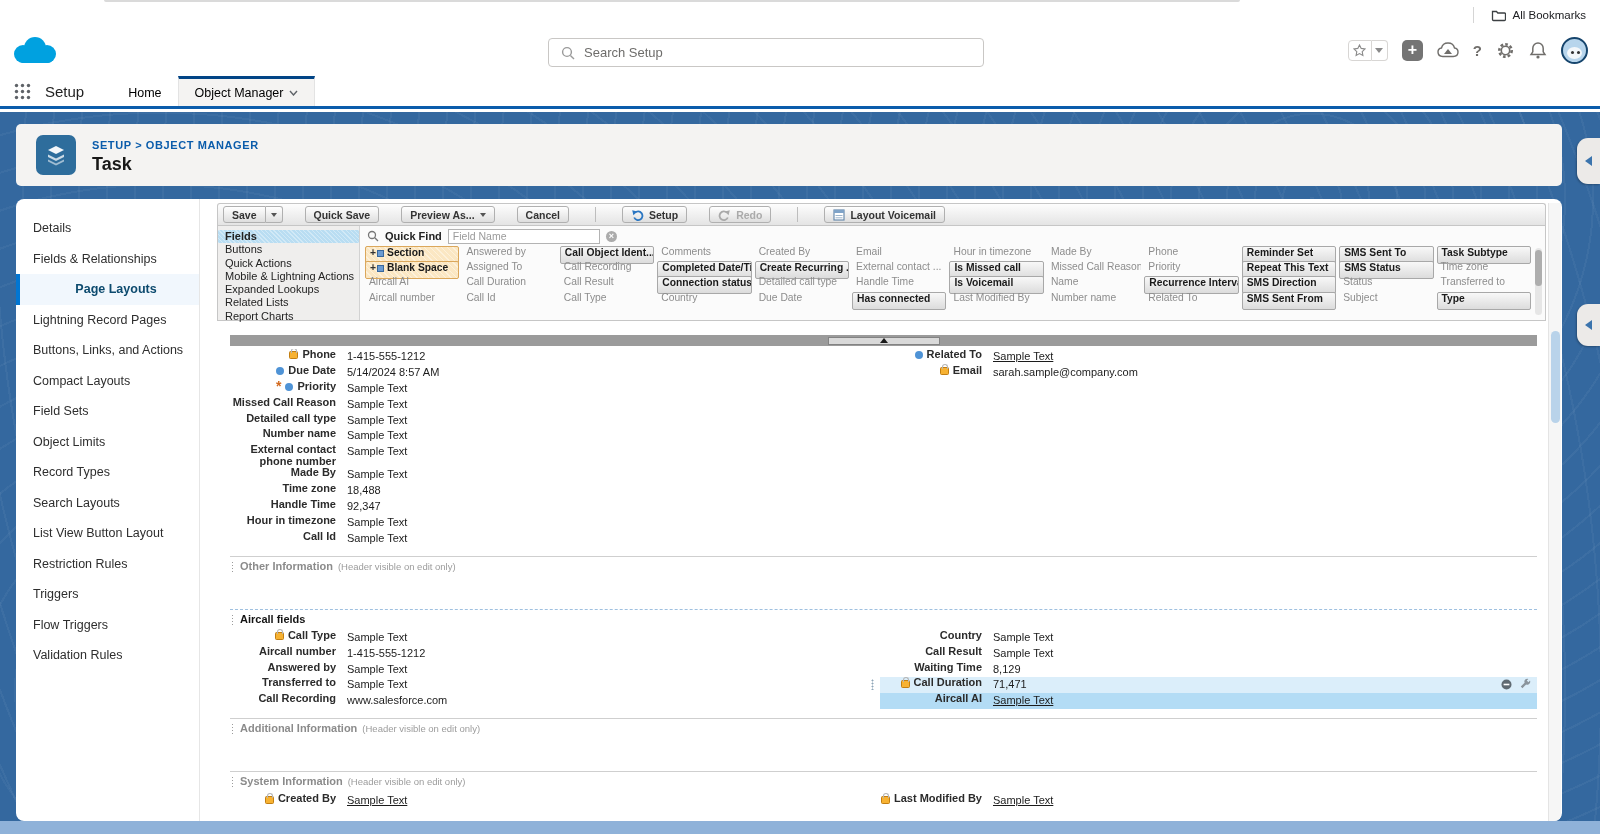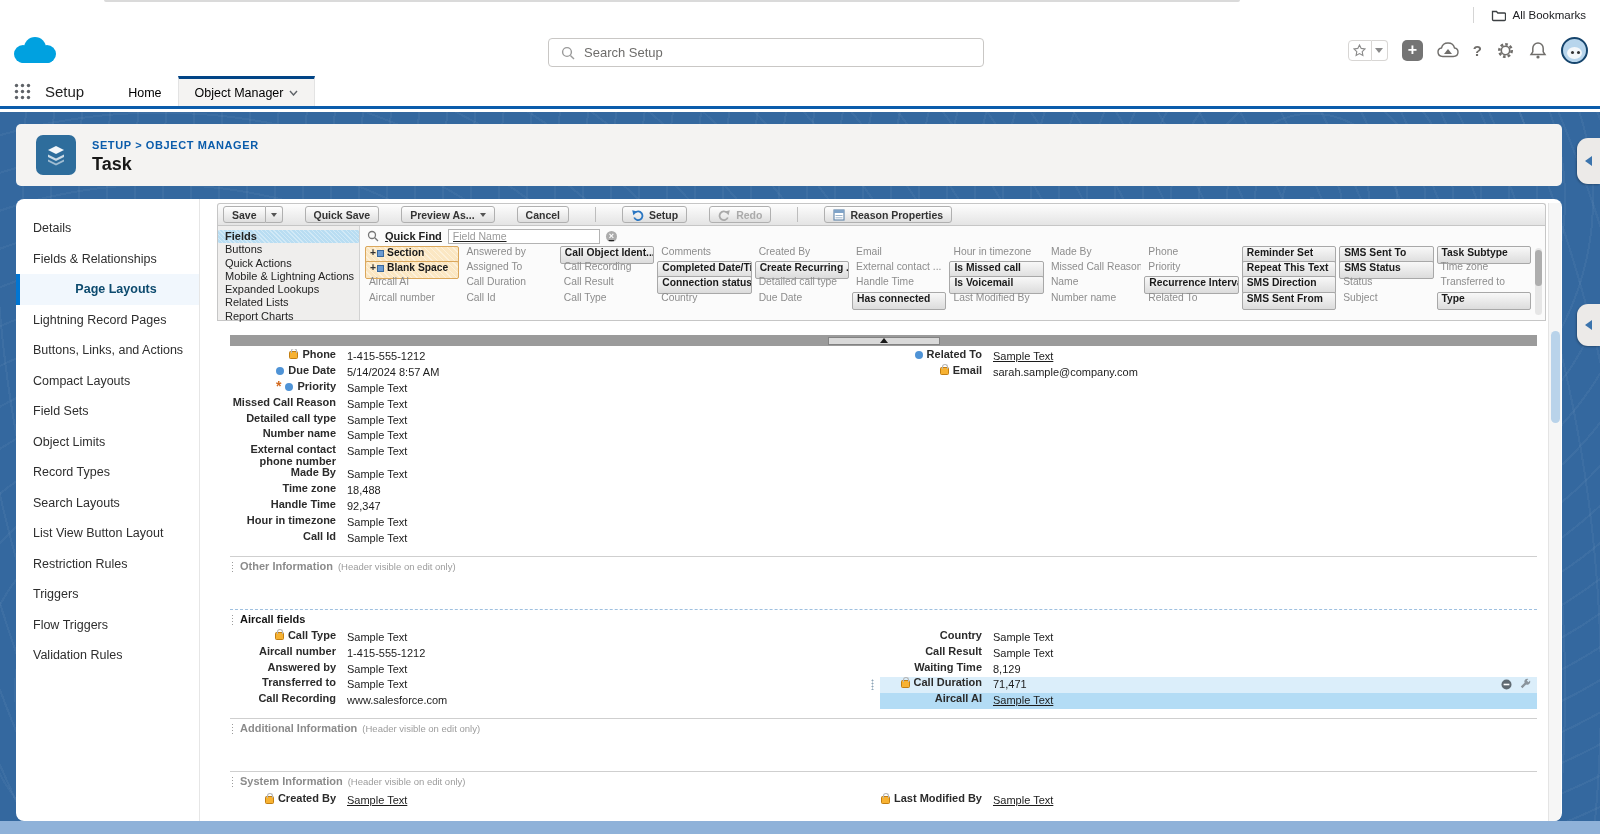--- a/index.html
+++ b/index.html
@@ -73,21 +73,21 @@
   .btn.disabled { color:#aaa; }
   .tsep { width:1px; height:15px; background:#bdbdbd; margin:0 4px; }
 
   
   .palette { position:absolute; left:17px; top:26px; width:1329px; height:96px; border:1px solid #c6c6c6; background:#fbfbfb; display:flex; }
   .cats { width:142px; background:#efeeed; border-right:1px solid #d2d2d2; padding-top:4px; font-size:11px; }
   .cat { height:13.3px; line-height:13.3px; padding-left:7px; color:#222; cursor:pointer; white-space:nowrap; }
   .cat.selected { background:#b9ddf2; font-weight:bold;
     background-image:repeating-linear-gradient(45deg, rgba(255,255,255,.35) 0 1px, transparent 1px 3px); }
   .gridzone { flex:1; position:relative; }
-  .qf { display:flex; align-items:center; gap:6px; height:20px; padding-left:7px; font-size:11px; color:#222;text-decoration:underline; }
+  .qf { display:flex; align-items:center; gap:6px; height:20px; padding-left:7px; font-size:11px; color:#222; }
   .qf-label { font-weight:bold; }
   .qf-input { width:152px; height:15px; border:1px solid #b3b3b3; font-size:10.5px; padding:0 4px; color:#444; font-family:"Liberation Sans",sans-serif; }
   .qf-input::placeholder { color:#9a9a9a; }
   .qf-clear { width:11px; height:11px; border-radius:50%; background:#ababab; color:#fff; font-size:9px; line-height:11px; text-align:center; font-weight:bold; }
   .fgrid { position:absolute; left:5px; right:14px; top:21px; display:grid; grid-template-columns:repeat(12,1fr); grid-auto-rows:15.4px; column-gap:3px; font-size:10.3px; align-items:center; }
   .gcell { height:18px; line-height:12.5px; padding:0 4px; color:#8d8d8d; white-space:nowrap; overflow:hidden; }
   .gcell.cell-chip { color:#1a1a1a; font-weight:bold; background:linear-gradient(#f8f8f8,#dcdcdc); border:1px solid #a8a8a8; border-radius:2px; }
   .gcell.cell-section { color:#1a1a1a; font-weight:bold; background:#fbe7c3; border:1px solid #dba75b; border-radius:2px;
     background-image:repeating-linear-gradient(45deg, rgba(255,255,255,.4) 0 1px, transparent 1px 4px); }
   .gcell.cell-section::before { content:"+"; font-weight:bold; color:#333; margin-right:1px; }
@@ -329,21 +329,21 @@
           <span>Redo</span>
         </button>
         <span class="tsep"></span>
         <button class="btn">
           <svg width="12" height="12" viewBox="0 0 12 12">
               <rect x="1" y="1" width="10" height="10" fill="#fff" stroke="#6b8cae" stroke-width="1.2"></rect>
               <rect x="1" y="1" width="10" height="3" fill="#7fa3c8"></rect>
               <line x1="2.5" y1="6.5" x2="9.5" y2="6.5" stroke="#9db5cc" stroke-width="1"></line>
               <line x1="2.5" y1="8.8" x2="9.5" y2="8.8" stroke="#9db5cc" stroke-width="1"></line>
             </svg>
-          <span>Reason Properties</span>
+          <span>Layout Voicemail</span>
         </button>
       </div>
 
       <div class="palette">
         <div class="cats">
 
             <div class="cat selected">Fields</div>
 
             <div class="cat">Buttons</div>
 

